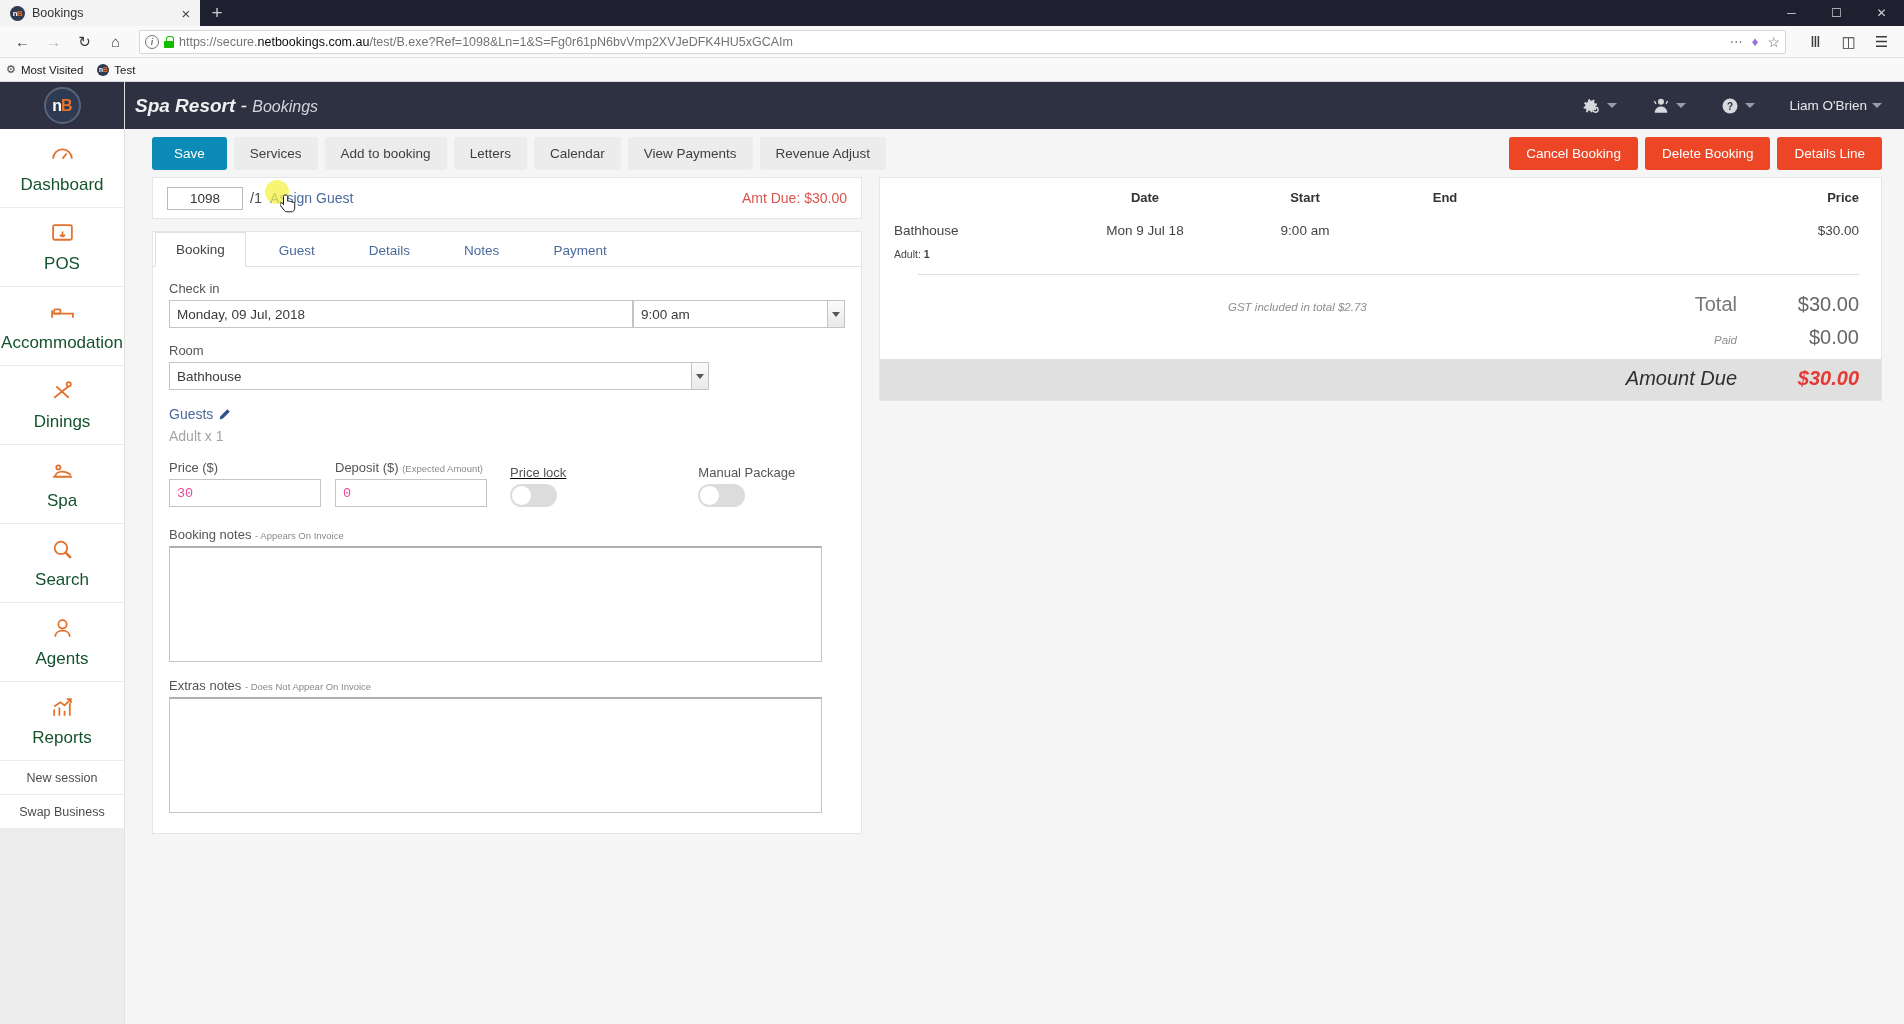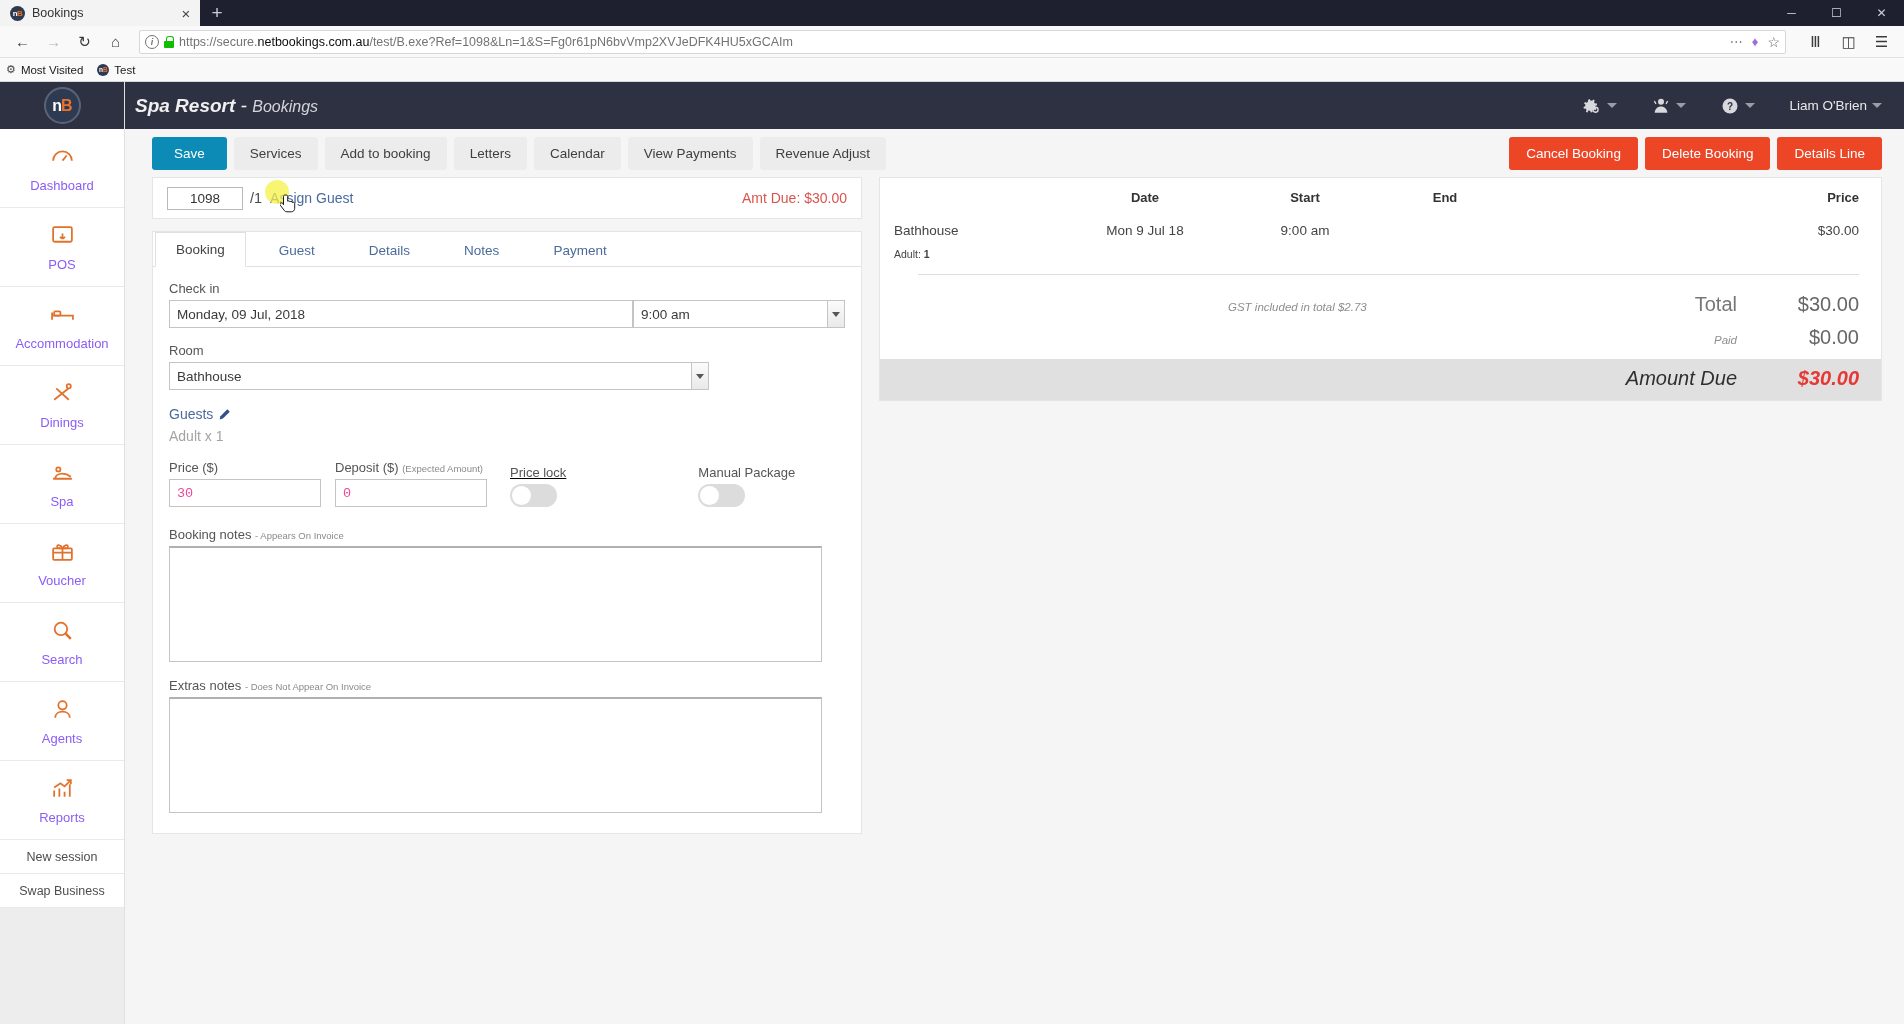--- a/index.html
+++ b/index.html
@@ -86,21 +86,21 @@
   .sb-logo { height: 47px; background: #2e3142; display: flex; align-items: center; justify-content: center; }
   .logo-circle { width: 37px; height: 37px; border-radius: 50%; background: #2e3a52;
     border: 2px solid #5a6478; color: #fff; font-size: 16px; font-weight: bold;
     display: flex; align-items: center; justify-content: center; letter-spacing: -1px; }
   .logo-circle i { color: #e8712e; font-style: normal; }
   .sb-item { height: 79px; border-bottom: 1px solid #eaeaea; display: flex; flex-direction: column;
     align-items: center; justify-content: center; gap: 8px; cursor: pointer; }
   .sb-ico { width: 26px; height: 26px; color: #e2712b; display: flex; align-items: center;
     justify-content: center; }
   .sb-ico svg { width: 25px; height: 25px; fill: none; stroke: #e2712b; stroke-width: 1.7; }
-  .sb-label { font-size: 13px; color: #8b5cf6; }
+  .sb-label { font-size: 17px; color: #14532d; }
   .sb-plain { height: 34px; border-bottom: 1px solid #eaeaea; display:flex; align-items:center;
     justify-content:center; font-size: 12.5px; color:#4d4d4d; cursor:pointer; }
   .sb-fill { flex: 1; background: #ededed; }
 
   
   .main { flex: 1; display: flex; flex-direction: column; overflow: hidden; }
 
   .appheader { height: 47px; background: #2e3142; display: flex; align-items: center;
     padding: 0 22px 0 10px; flex: 0 0 47px; }
   .apptitle { font-size: 19px; color: #f0f0f0; font-style: italic; }
@@ -317,29 +317,20 @@
         <span class="sb-ico">
           <svg viewBox="0 0 24 24">
               <circle cx="8" cy="9" r="2"></circle>
               <path d="M3 18h18M5 18c0-3 3-5 7-5s6 1.5 8 3"></path>
             </svg>
         </span>
         <span class="sb-label">Spa</span>
       </div>
 
 
-      <div class="sb-item">
-        <span class="sb-ico">
-          <svg viewBox="0 0 24 24">
-              <rect x="3" y="9" width="18" height="11" rx="1"></rect>
-              <path d="M3 13h18M12 9v11M12 9c-2-4-6-4-5-1 .4 1 3 1 5 1zm0 0c2-4 6-4 5-1-.4 1-3 1-5 1z"></path>
-            </svg>
-        </span>
-        <span class="sb-label">Voucher</span>
-      </div>
 
       <div class="sb-item">
         <span class="sb-ico">
           <svg viewBox="0 0 24 24">
               <circle cx="10.5" cy="10.5" r="6"></circle>
               <path d="M15 15l5 5" stroke-width="2.4"></path>
             </svg>
         </span>
         <span class="sb-label">Search</span>
       </div>

